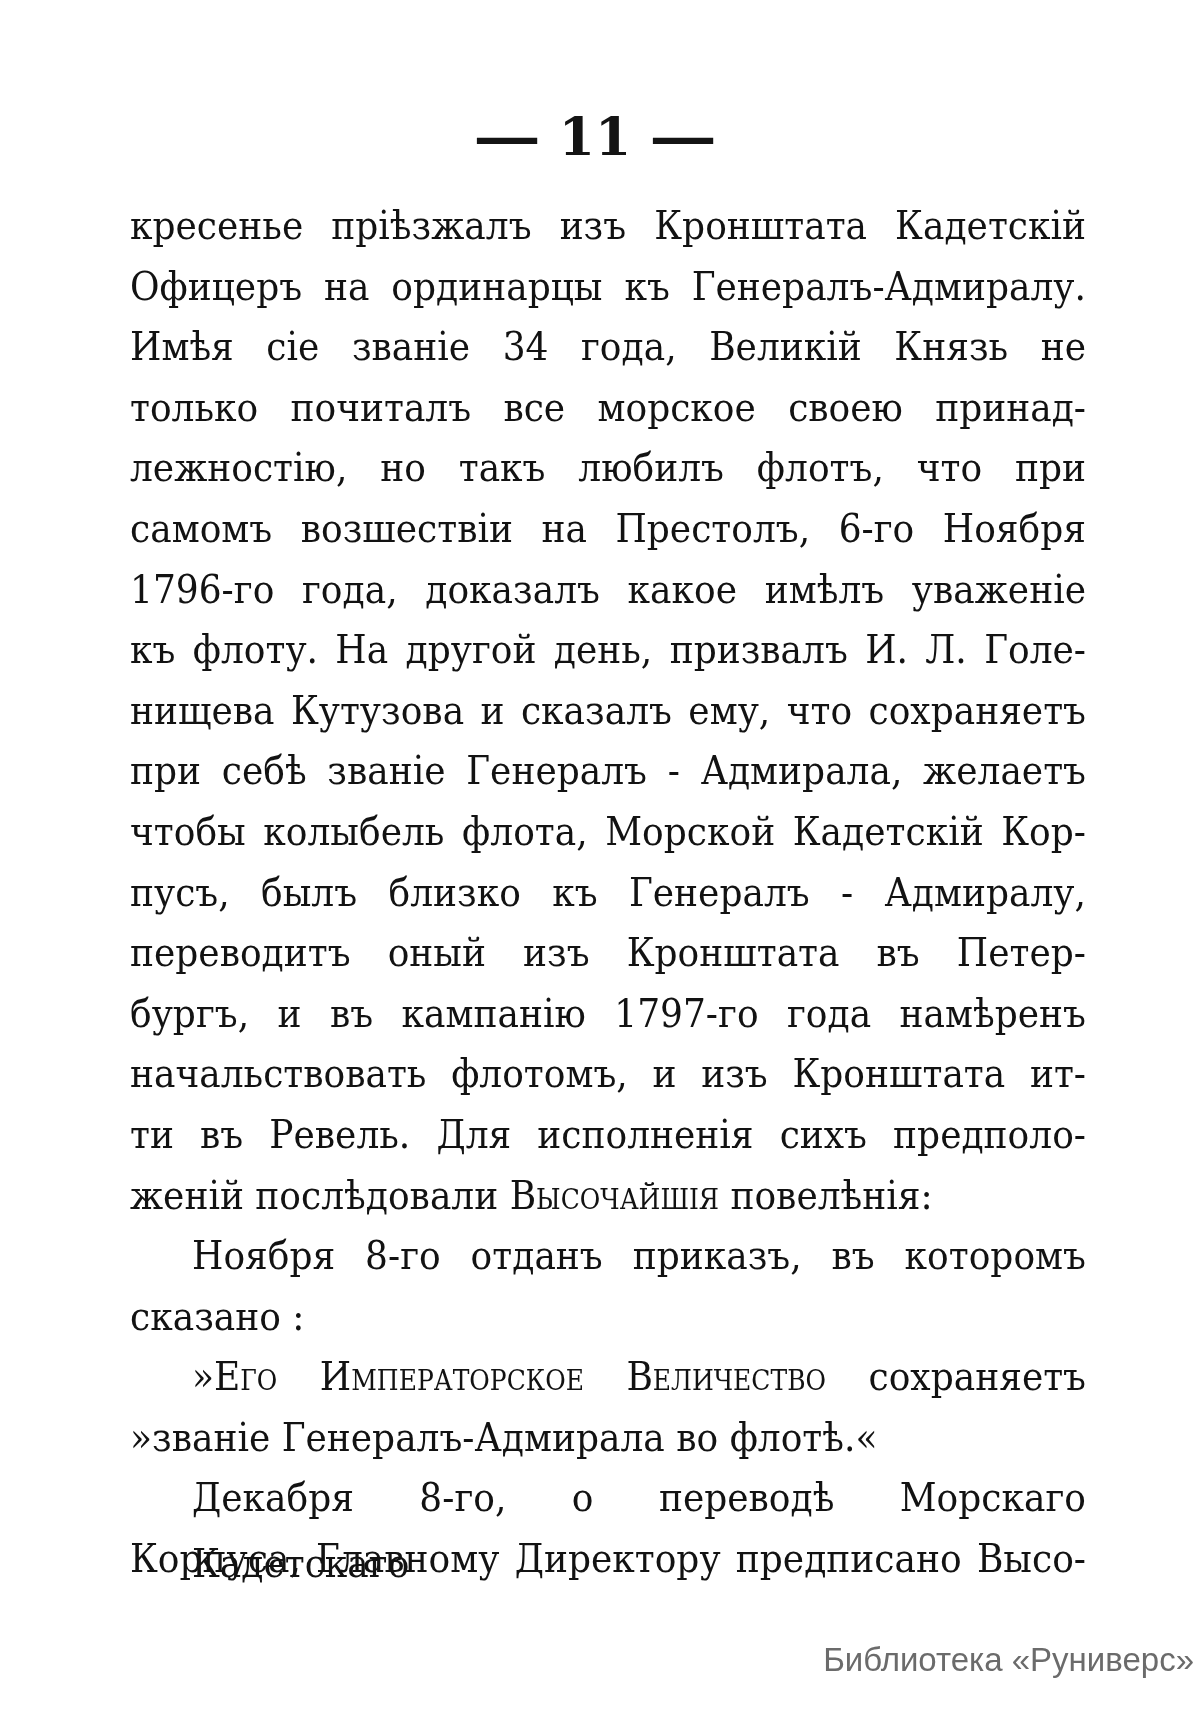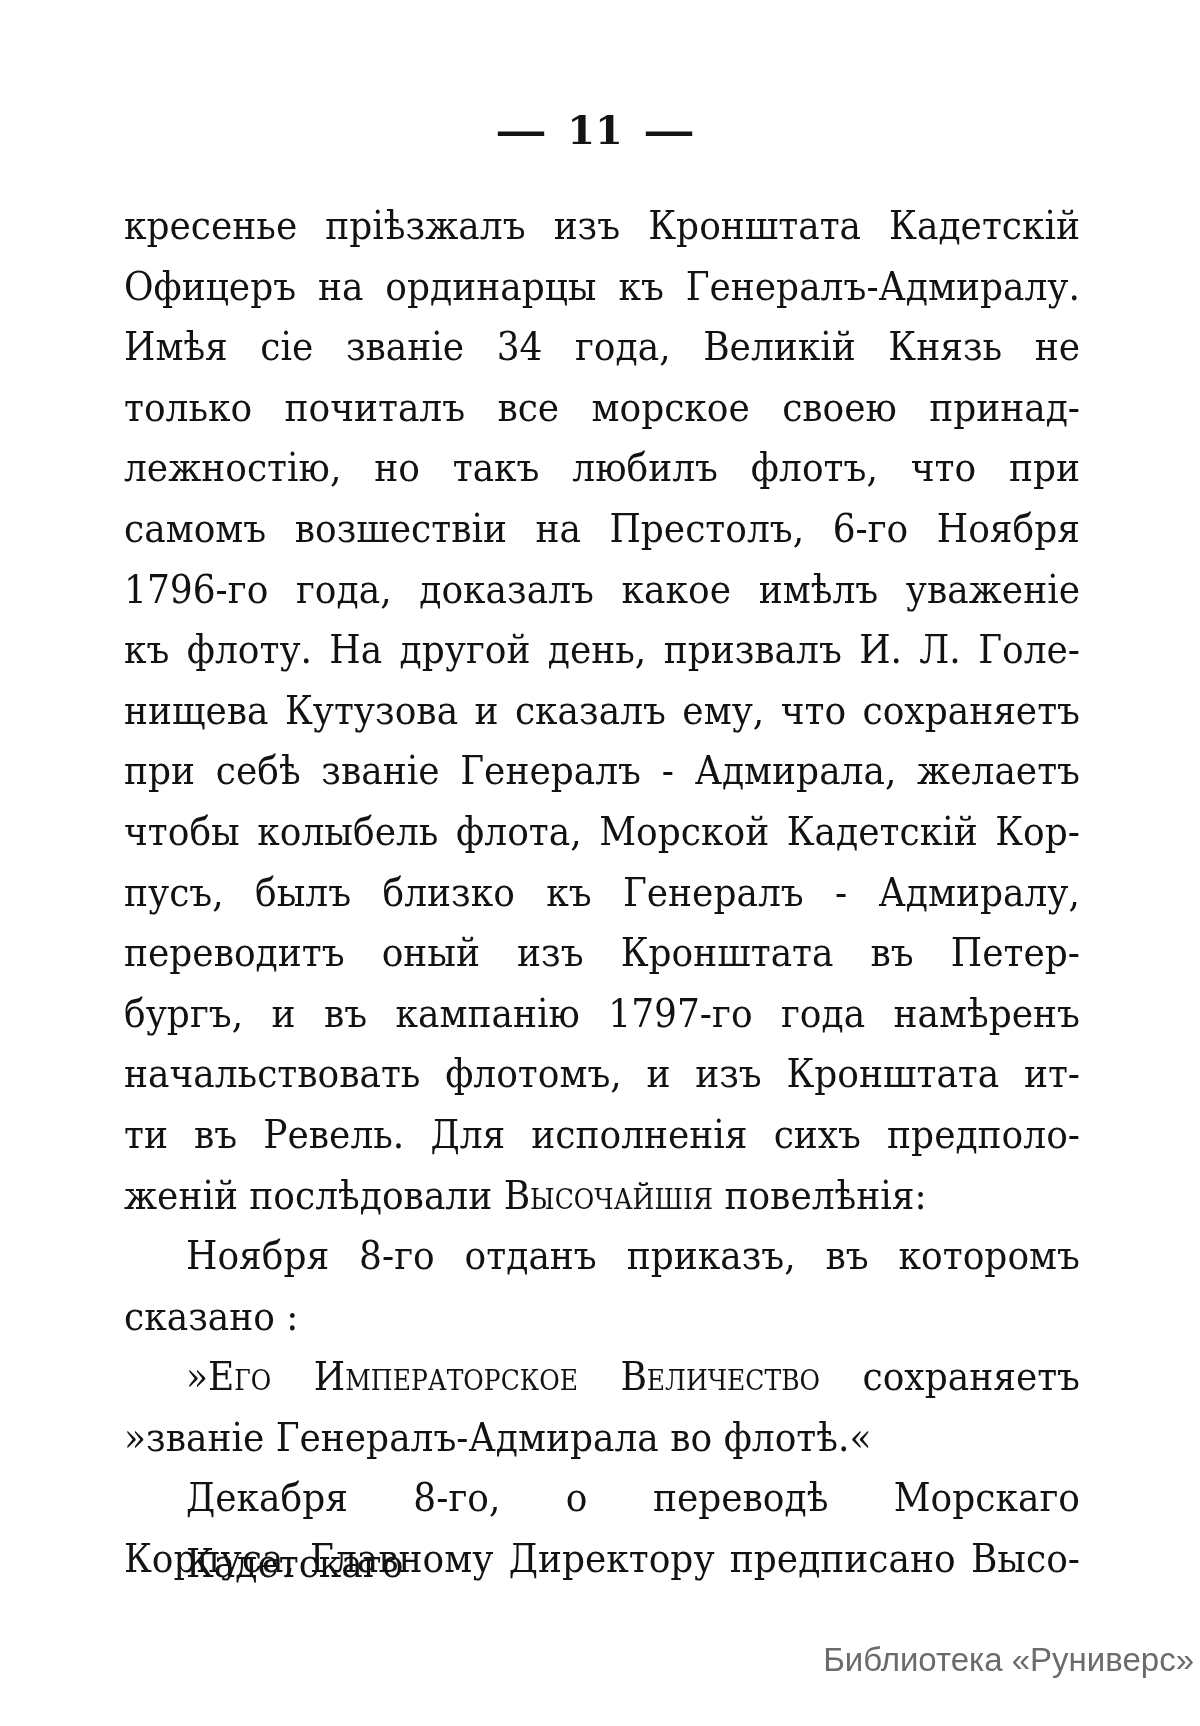--- a/index.html
+++ b/index.html
@@ -15,32 +15,32 @@
     overflow: hidden;
     font-family: "DejaVu Serif", serif;
     color: #161616;
   }
   .page-header {
     position: absolute;
     top: 106px;
     left: 0;
     width: 1190px;
     text-align: center;
-    font-size: 40px;
+    font-size: 52px;
     font-weight: bold;
     color: #141414;
   }
   .page-header .dash {
     display: inline-block;
     margin: 0 26px;
     transform: scaleX(1.3);
   }
   .text-block {
     position: absolute;
-    left: 124px;
+    left: 130px;
     top: 196px;
     width: 956px;
     font-size: 36px;
     color: #121212;
   }
   .line {
     height: 60.6px;
     line-height: 60.6px;
     white-space: normal;
     transform: scaleY(1.08);

